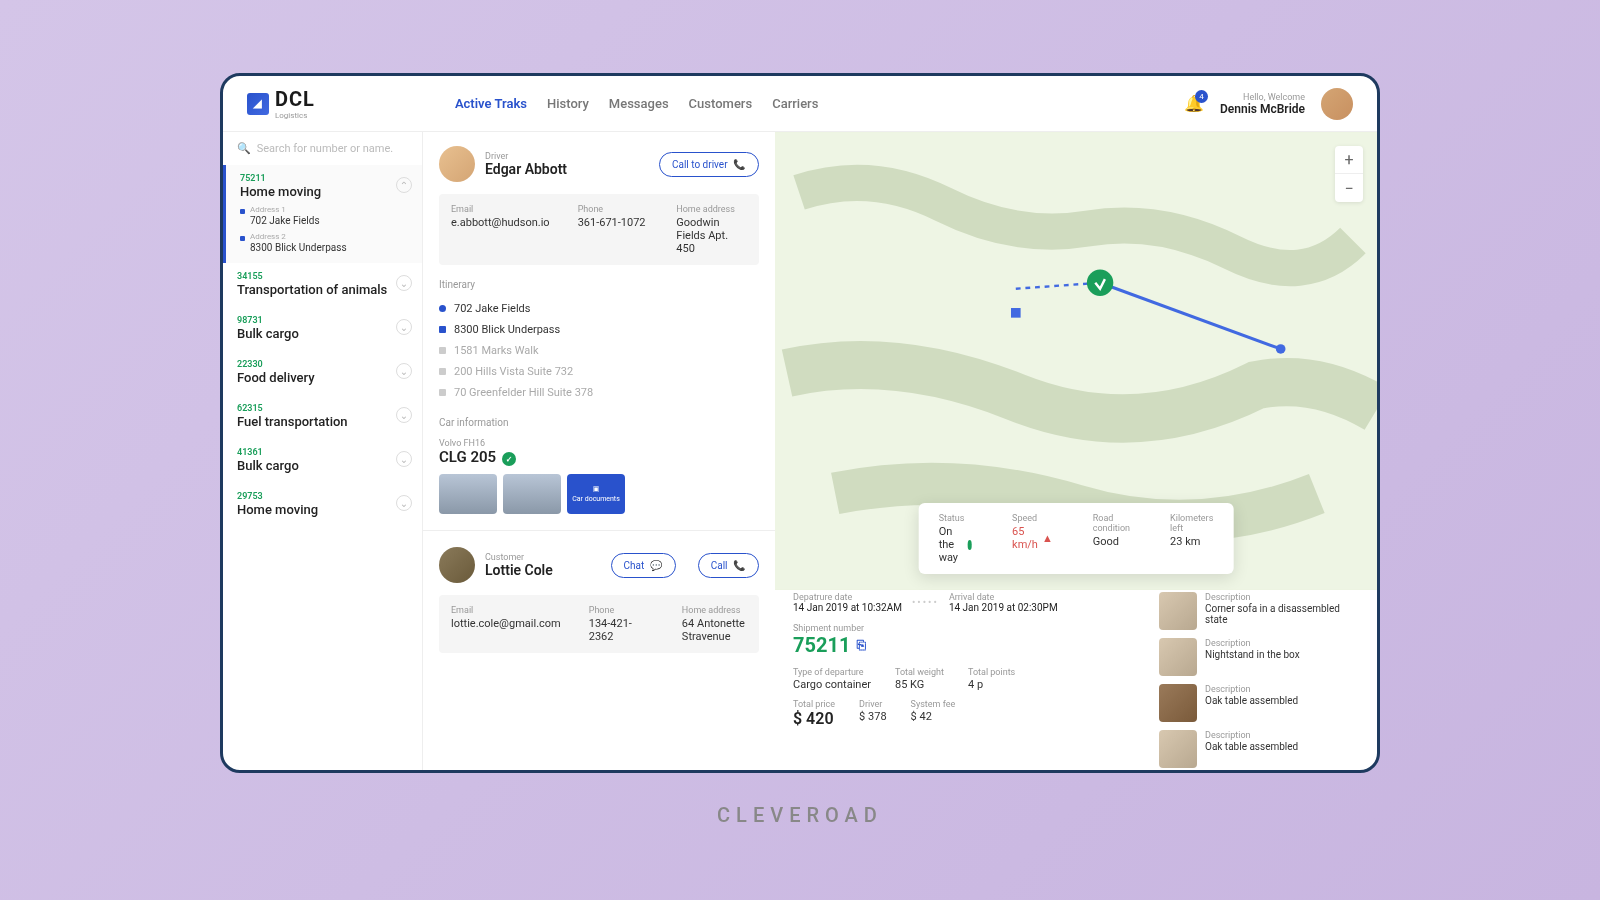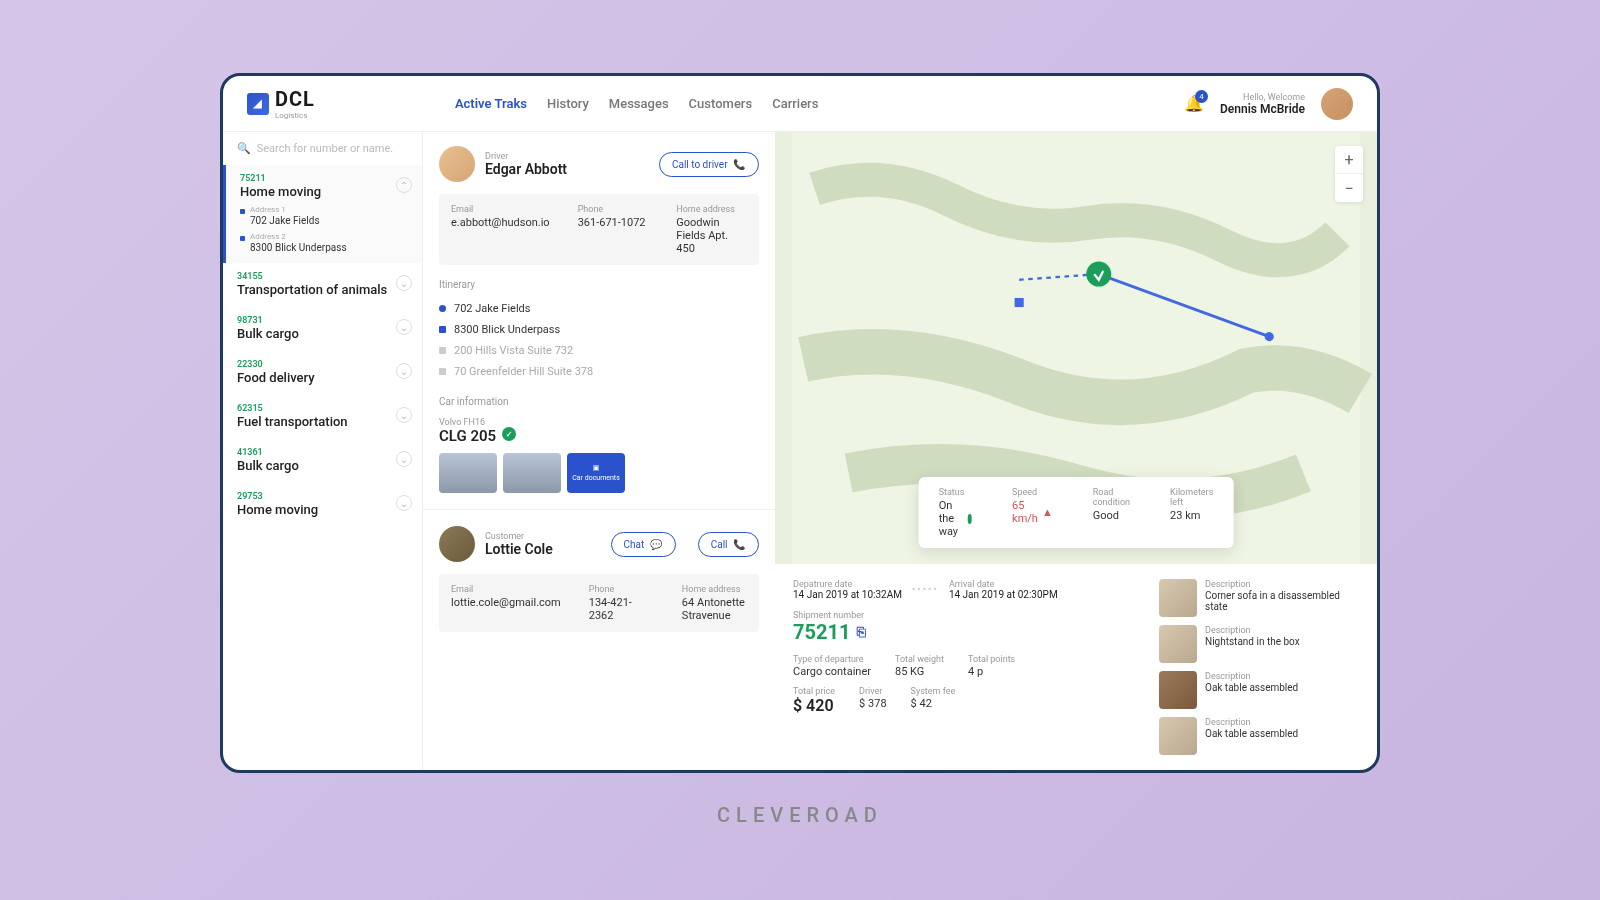--- a/index.html
+++ b/index.html
@@ -45,42 +45,42 @@
 .info-lbl{font-size:9px;color:#999}
 .info-val{font-size:11px;color:#333;margin-top:2px}
 .sec-title{font-size:10px;color:#999;margin-top:14px}
 .itin{margin-top:8px}
 .itin-item{display:flex;align-items:center;gap:8px;padding:4px 0;font-size:11px;color:#333}
 .itin-item.dim{color:#aaa}
 .dot{width:7px;height:7px;border-radius:50%;background:#2952cc}
 .sq{width:7px;height:7px;border-radius:1px;background:#2952cc}
 .sq.dim{background:#ccc}
 .car-model{font-size:9px;color:#999;margin-top:10px}
-.plate{font-size:15px;font-weight:600;color:#222;display:flex;align-items:flex-start;gap:6px}
+.plate{font-size:15px;font-weight:600;color:#222;display:flex;align-items:flex-end;gap:6px}
 .verify{width:14px;height:14px;background:#1a9e5a;border-radius:50%;color:#fff;font-size:8px;display:flex;align-items:center;justify-content:center}
 .thumbs{display:flex;gap:6px;margin-top:8px}
 .thumb{width:58px;height:40px;border-radius:4px;background:linear-gradient(180deg,#b8c5d6,#8a98a8)}
 .thumb.doc{background:#2952cc;color:#fff;display:flex;flex-direction:column;align-items:center;justify-content:center;font-size:7px;gap:2px}
 .divider{height:1px;background:#eee;margin:16px -16px}
 .btns{margin-left:auto;display:flex;gap:22px}
 .note-box{background:#f5f5f5;border-radius:4px;padding:10px 12px;margin-top:10px}
 .note-title{font-size:9px;color:#999}
 .note-text{font-size:10px;color:#333;margin-top:4px;line-height:1.4}
 .right-col{flex:1;display:flex;flex-direction:column;overflow:hidden}
 .map{flex:1;position:relative;background:#e8f0dd;overflow:hidden}
 .map svg{width:100%;height:100%}
 .zoom{position:absolute;top:14px;right:14px;background:#fff;border-radius:4px;box-shadow:0 1px 4px rgba(0,0,0,.1);display:flex;flex-direction:column}
 .zoom-btn{width:28px;height:28px;display:flex;align-items:center;justify-content:center;color:#666;cursor:pointer;font-size:16px}
 .zoom-btn:first-child{border-bottom:1px solid #eee}
 .map-card{position:absolute;bottom:16px;left:50%;transform:translateX(-50%);background:#fff;border-radius:6px;box-shadow:0 4px 16px rgba(0,0,0,.12);padding:10px 20px;display:flex;gap:40px}
 .mc-lbl{font-size:9px;color:#999}
 .mc-val{font-size:11px;color:#333;margin-top:2px;display:flex;align-items:center;gap:4px}
 .mc-val.warn{color:#d9534f}
 .status-dot{width:10px;height:10px;border-radius:50%;background:#1a9e5a;display:inline-block}
-.ship{padding:15px 18px;display:flex;gap:20px;overflow:hidden}
+.ship{padding:2px 18px;display:flex;gap:20px;overflow:hidden}
 .ship-left{flex:1}
 .dates{display:flex;align-items:center;gap:10px;font-size:10px;color:#222}
 .date-lbl{font-size:9px;color:#999;display:block}
 .dots-sep{color:#ccc;letter-spacing:2px}
 .ship-num-lbl{font-size:9px;color:#999;margin-top:10px}
 .ship-num{font-size:20px;font-weight:700;color:#1a9e5a;display:flex;align-items:center;gap:6px}
 .copy-ic{color:#2952cc;font-size:12px}
 .grid3{display:flex;gap:24px;margin-top:10px}
 .g-lbl{font-size:9px;color:#999}
 .g-val{font-size:11px;color:#333;margin-top:1px}
@@ -204,20 +204,24 @@
           <div class="itin-item">
               <span class="dot"></span>
               <span>702 Jake Fields</span>
             </div>
           <div class="itin-item">
               <span class="sq"></span>
               <span>8300 Blick Underpass</span>
             </div>
           <div class="itin-item dim">
               <span class="sq dim"></span>
+              <span>1581 Marks Walk</span>
+            </div>
+          <div class="itin-item dim">
+              <span class="sq dim"></span>
               <span>200 Hills Vista Suite 732</span>
             </div>
           <div class="itin-item dim">
               <span class="sq dim"></span>
               <span>70 Greenfelder Hill Suite 378</span>
             </div>
         </div>
         <div class="sec-title">Car information</div>
         <div class="car-model">Volvo FH16</div>
         <div class="plate">

